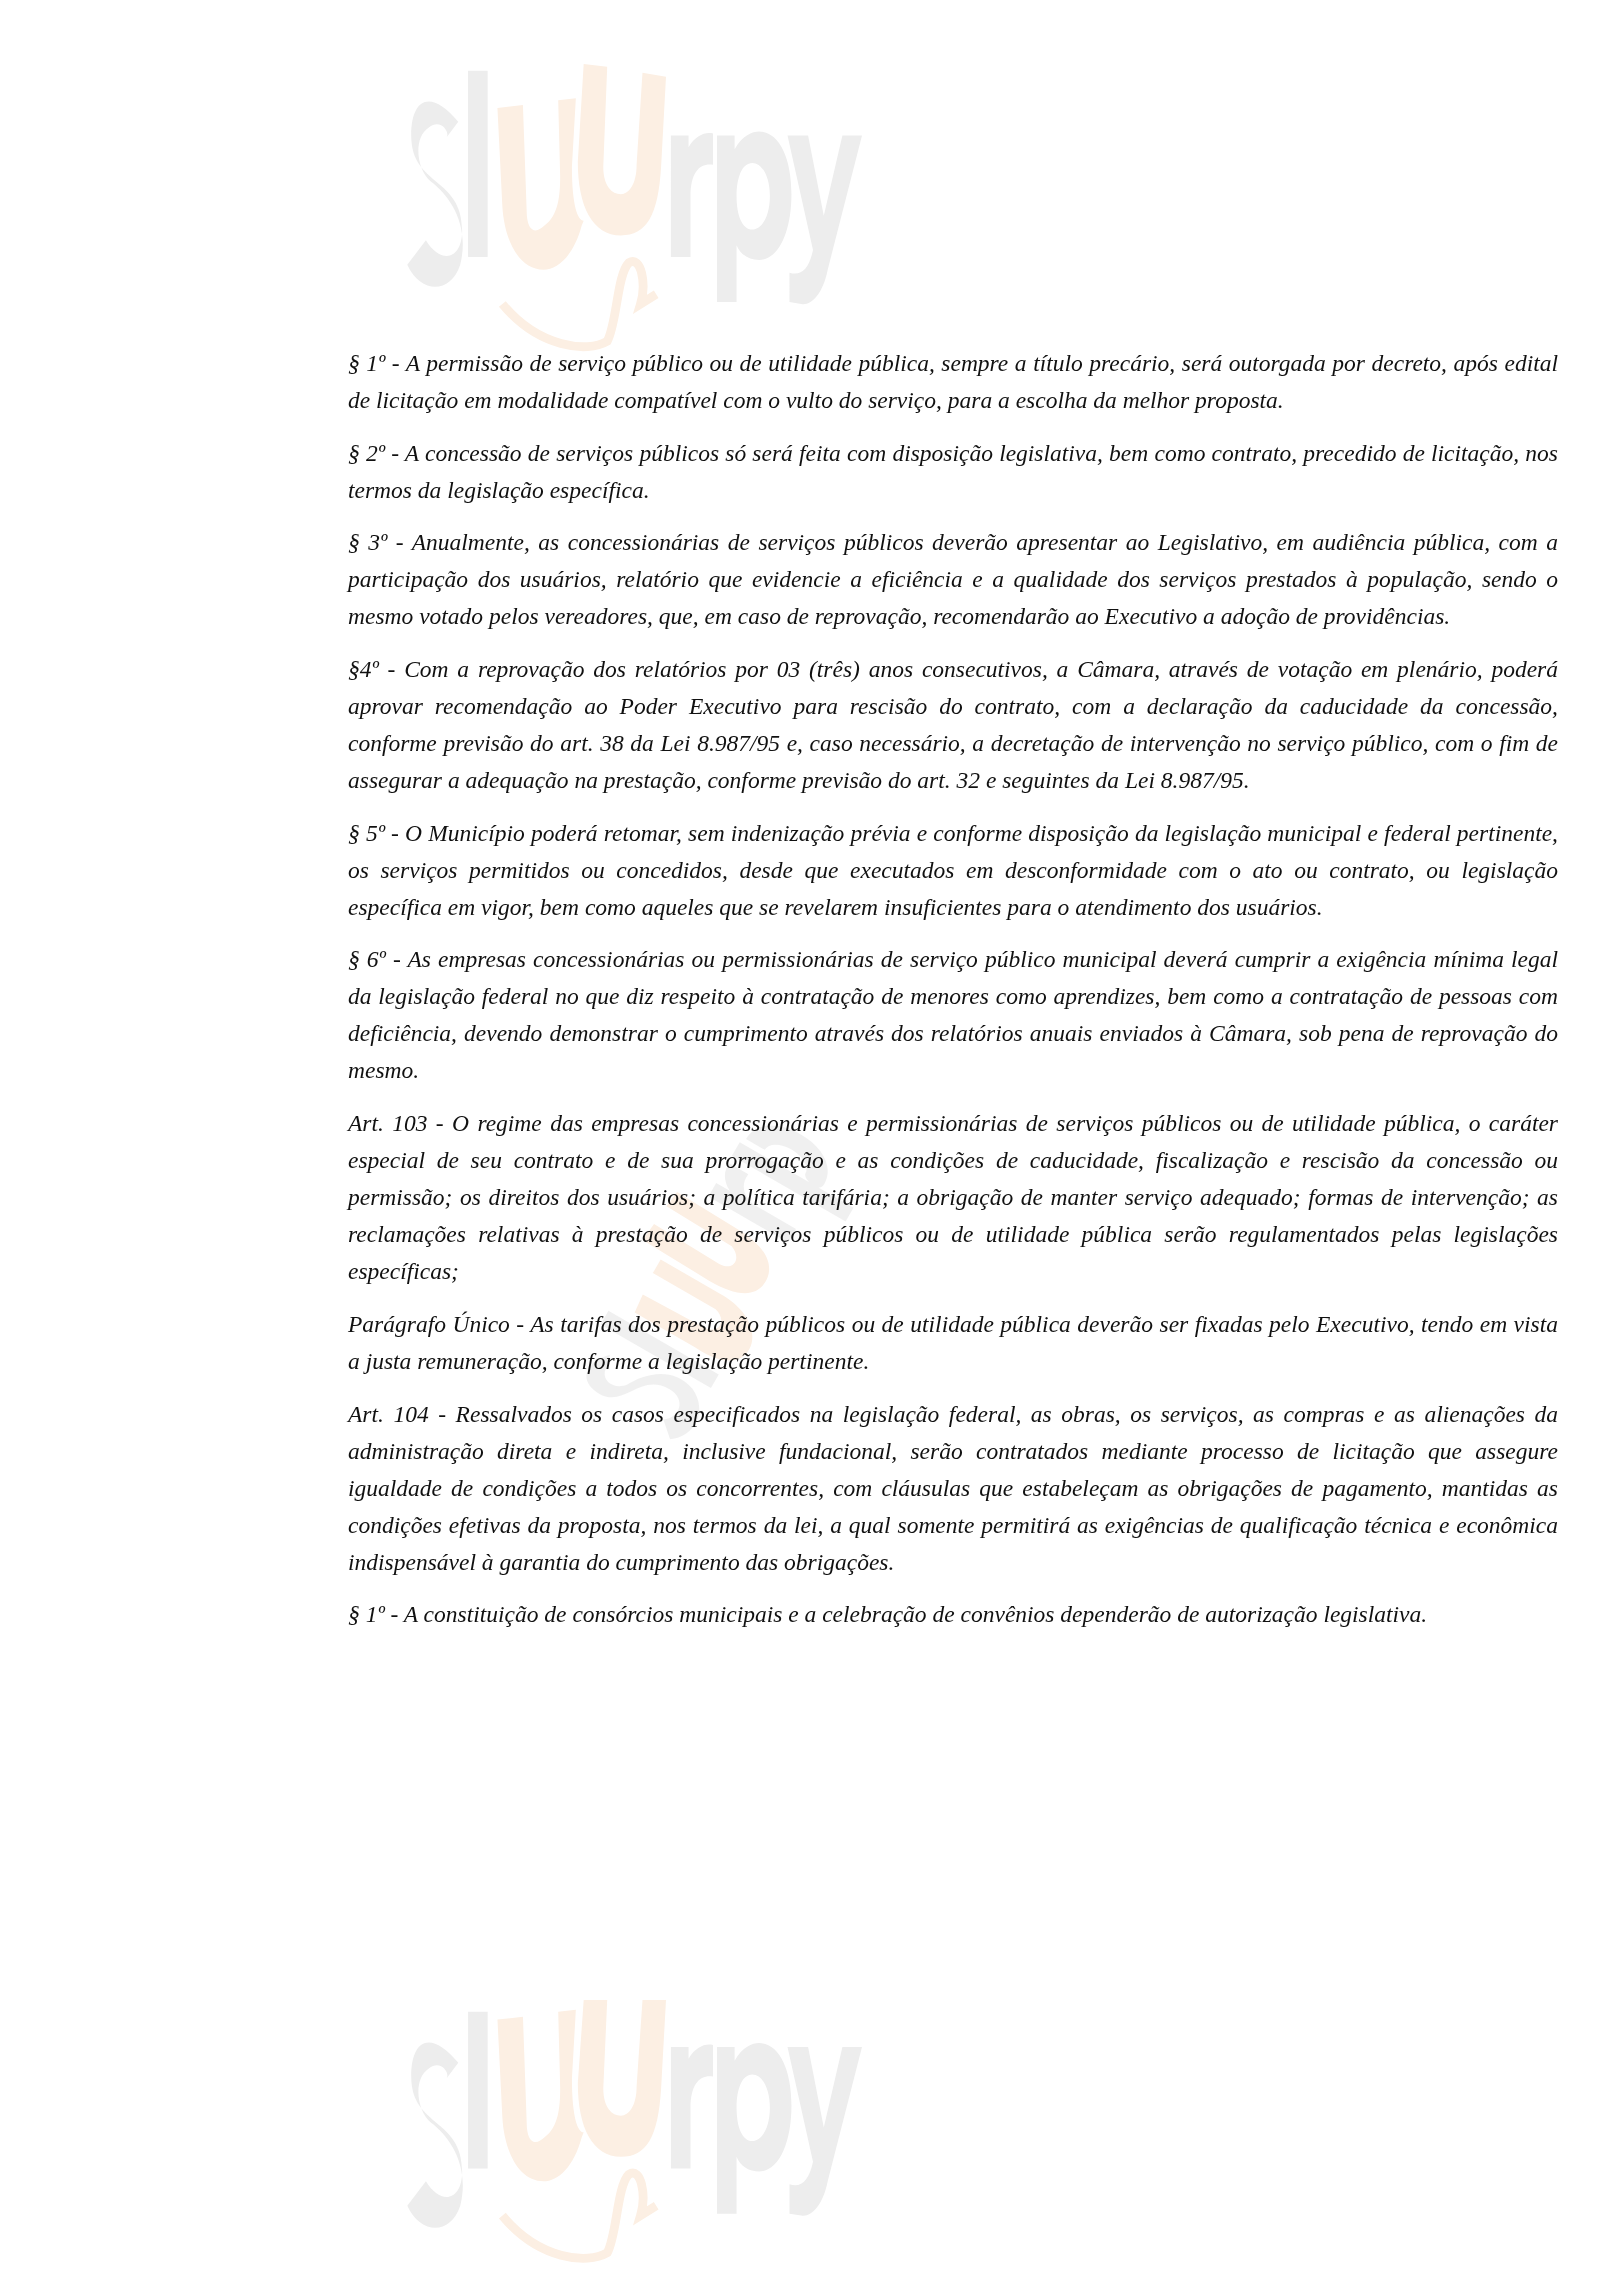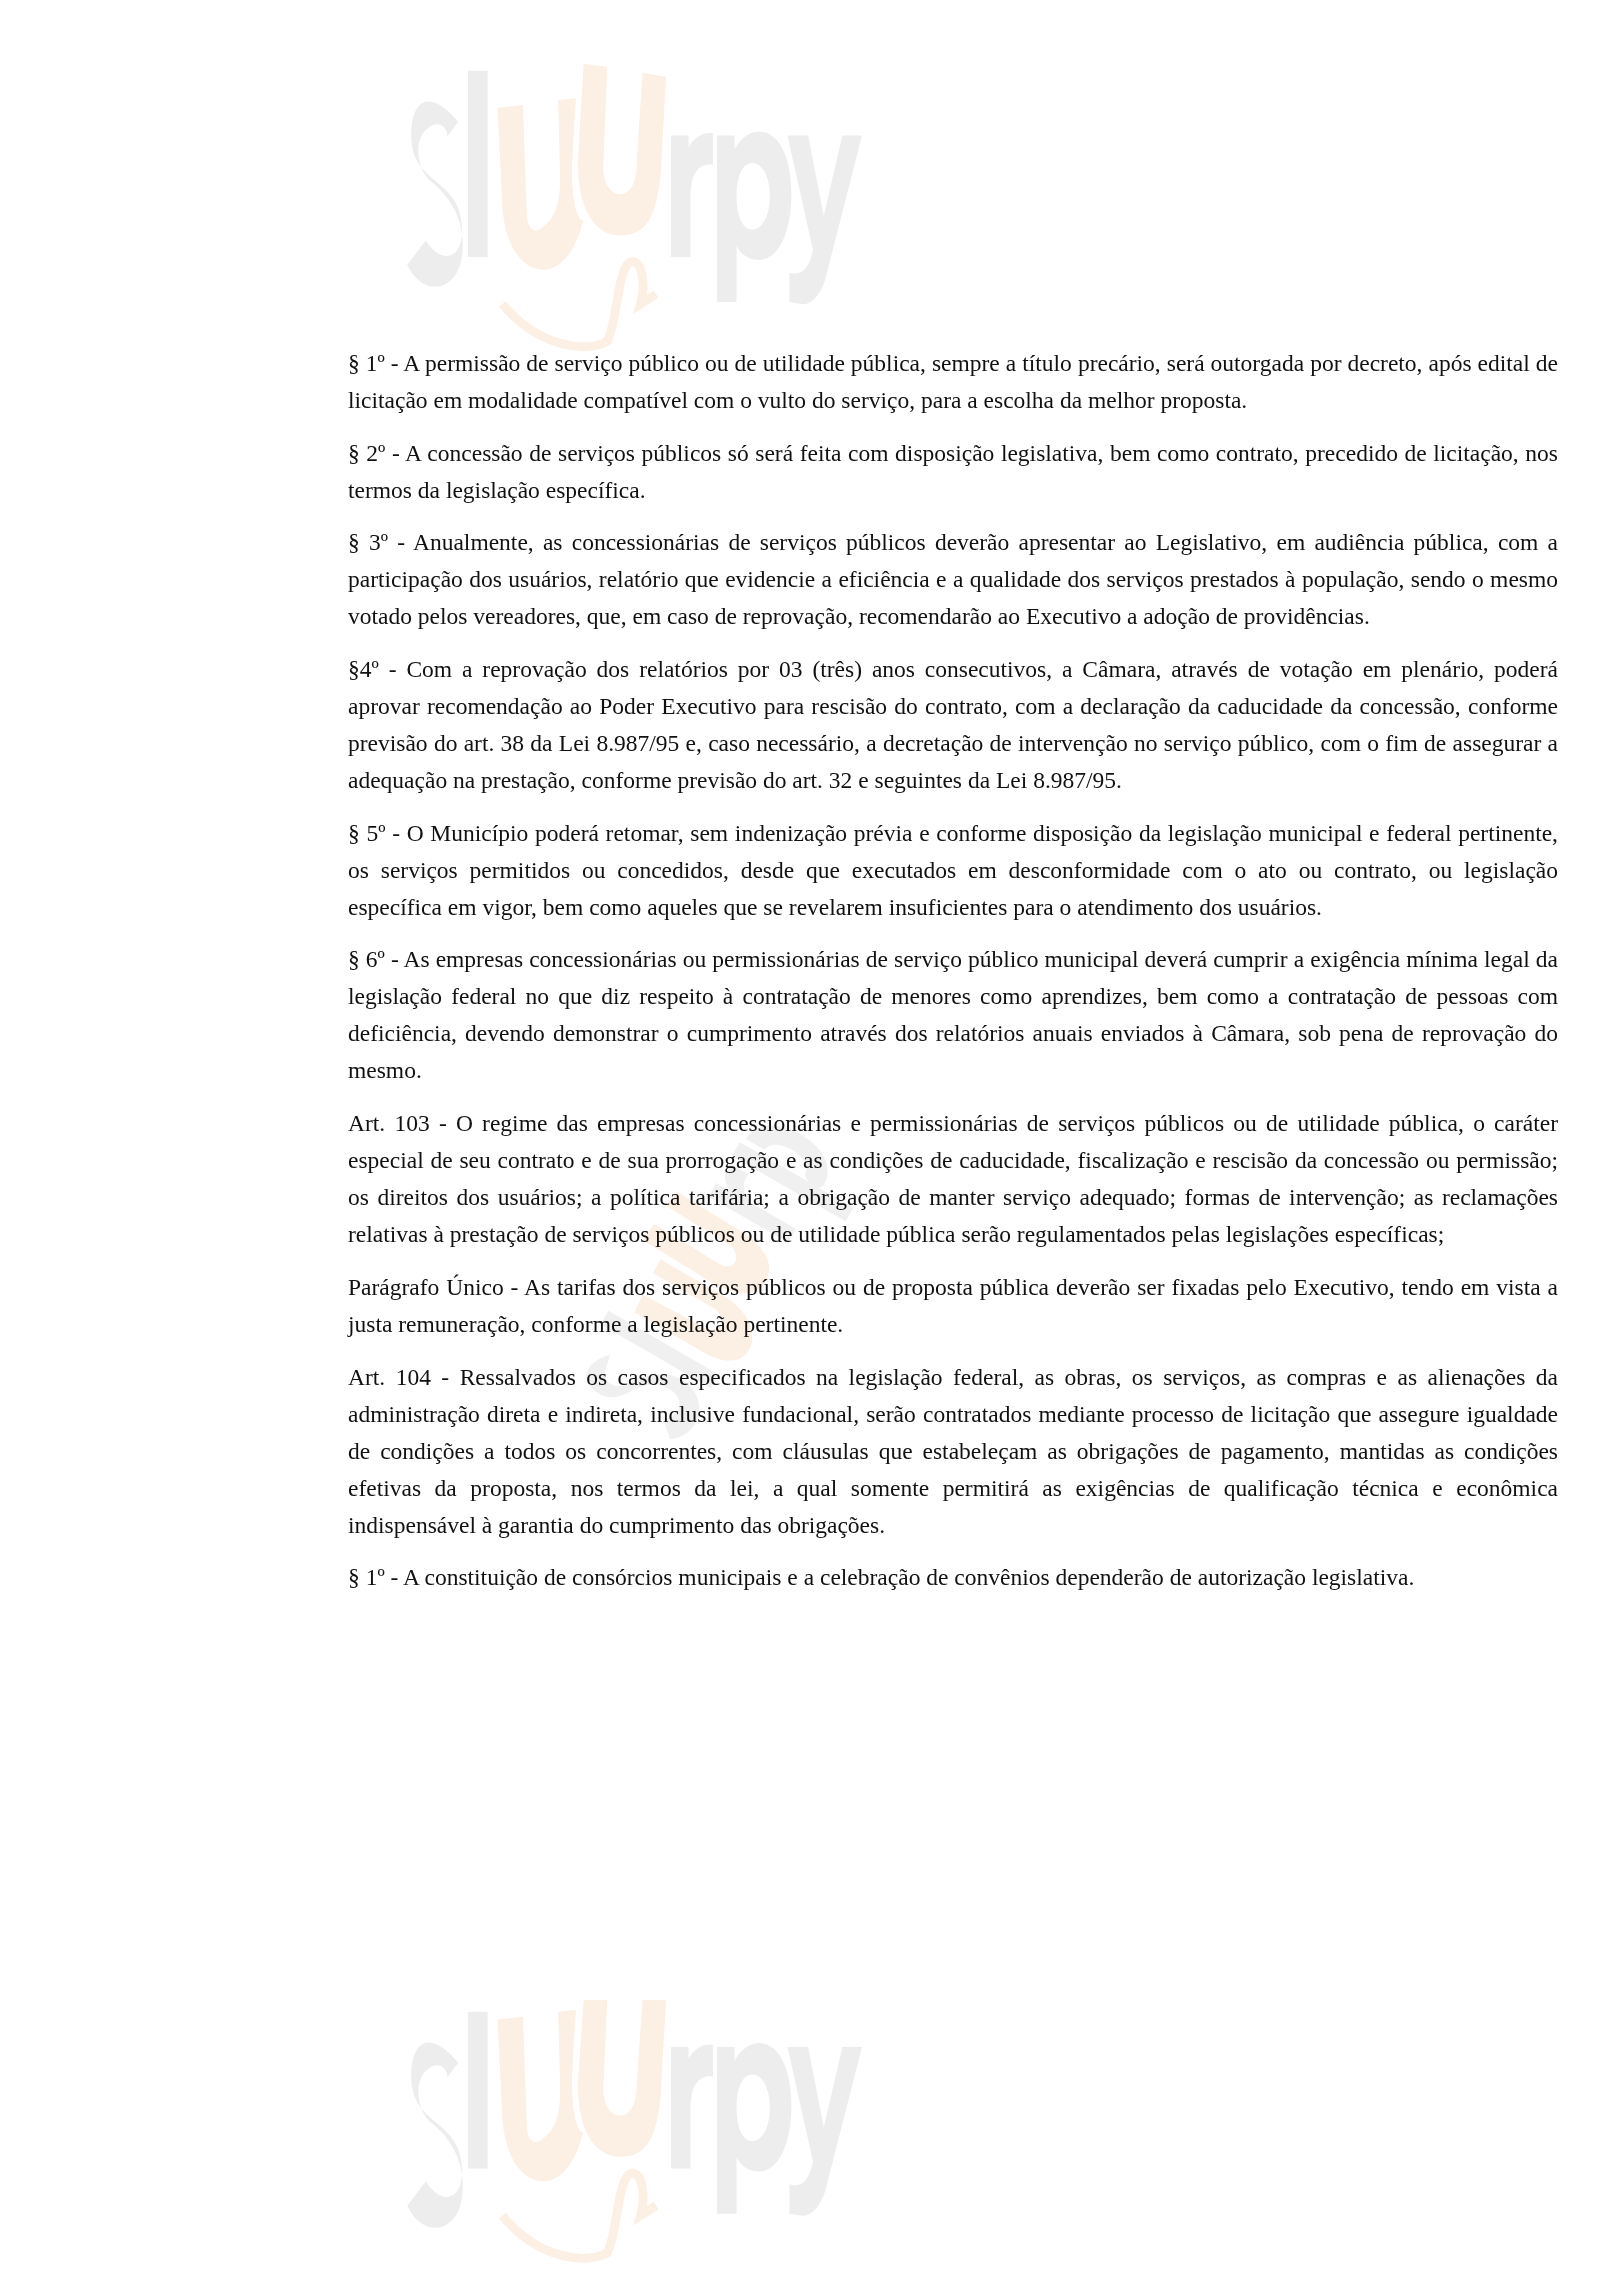--- a/index.html
+++ b/index.html
@@ -6,20 +6,21 @@
   body { width: 1621px; height: 2293px; position: relative; overflow: hidden; }
   .wm { position: absolute; pointer-events: none; }
   .wm-grey { fill: #ededed; }
   .wm-orange { fill: #fcefe3; }
   .wm-orange-stroke { stroke: #fcefe3; fill: none; }
   .content {
     position: absolute; left: 348px; top: 345px; width: 1210px;
     font-family: "Liberation Serif", "DejaVu Serif", serif;
     font-size: 23.5px; line-height: 37px; color: #111111;
     text-align: justify;
+    font-style: italic;
   }
   .content p { margin: 0 0 15.7px 0; transform-origin: left top; }
 </style>
 </head>
 <body>
 
 <svg class="wm" style="left:372px; top:59px;" width="882" height="294" viewBox="0 0 900 300">
   <g>
     <path class="wm-grey" d="M88 64 C60 30 40 40 40 78 C40 130 92 120 92 175 C92 205 70 210 55 185 L36 210 C50 240 80 240 90 210 C100 170 80 140 60 125 C45 112 42 80 58 70 C70 60 80 75 76 80 Z"></path>
     <rect class="wm-grey" x="98" y="12" width="20" height="190"></rect>
@@ -55,17 +56,17 @@
 </svg>
 
 <main class="content">
   <p>§ 1º - A permissão de serviço público ou de utilidade pública, sempre a título precário, será outorgada por decreto, após edital de licitação em modalidade compatível com o vulto do serviço, para a escolha da melhor proposta.</p>
   <p>§ 2º - A concessão de serviços públicos só será feita com disposição legislativa, bem como contrato, precedido de licitação, nos termos da legislação específica.</p>
   <p>§ 3º - Anualmente, as concessionárias de serviços públicos deverão apresentar ao Legislativo, em audiência pública, com a participação dos usuários, relatório que evidencie a eficiência e a qualidade dos serviços prestados à população, sendo o mesmo votado pelos vereadores, que, em caso de reprovação, recomendarão ao Executivo a adoção de providências.</p>
   <p>§4º - Com a reprovação dos relatórios por 03 (três) anos consecutivos, a Câmara, através de votação em plenário, poderá aprovar recomendação ao Poder Executivo para rescisão do contrato, com a declaração da caducidade da concessão, conforme previsão do art. 38 da Lei 8.987/95 e, caso necessário, a decretação de intervenção no serviço público, com o fim de assegurar a adequação na prestação, conforme previsão do art. 32 e seguintes da Lei 8.987/95.</p>
   <p>§ 5º - O Município poderá retomar, sem indenização prévia e conforme disposição da legislação municipal e federal pertinente, os serviços permitidos ou concedidos, desde que executados em desconformidade com o ato ou contrato, ou legislação específica em vigor, bem como aqueles que se revelarem insuficientes para o atendimento dos usuários.</p>
   <p>§ 6º - As empresas concessionárias ou permissionárias de serviço público municipal deverá cumprir a exigência mínima legal da legislação federal no que diz respeito à contratação de menores como aprendizes, bem como a contratação de pessoas com deficiência, devendo demonstrar o cumprimento através dos relatórios anuais enviados à Câmara, sob pena de reprovação do mesmo.</p>
   <p>Art. 103 - O regime das empresas concessionárias e permissionárias de serviços públicos ou de utilidade pública, o caráter especial de seu contrato e de sua prorrogação e as condições de caducidade, fiscalização e rescisão da concessão ou permissão; os direitos dos usuários; a política tarifária; a obrigação de manter serviço adequado; formas de intervenção; as reclamações relativas à prestação de serviços públicos ou de utilidade pública serão regulamentados pelas legislações específicas;</p>
-  <p>Parágrafo Único - As tarifas dos serviços públicos ou de proposta pública deverão ser fixadas pelo Executivo, tendo em vista a justa remuneração, conforme a legislação pertinente.</p>
+  <p>Parágrafo Único - As tarifas dos prestação públicos ou de utilidade pública deverão ser fixadas pelo Executivo, tendo em vista a justa remuneração, conforme a legislação pertinente.</p>
   <p>Art. 104 - Ressalvados os casos especificados na legislação federal, as obras, os serviços, as compras e as alienações da administração direta e indireta, inclusive fundacional, serão contratados mediante processo de licitação que assegure igualdade de condições a todos os concorrentes, com cláusulas que estabeleçam as obrigações de pagamento, mantidas as condições efetivas da proposta, nos termos da lei, a qual somente permitirá as exigências de qualificação técnica e econômica indispensável à garantia do cumprimento das obrigações.</p>
   <p>§ 1º - A constituição de consórcios municipais e a celebração de convênios dependerão de autorização legislativa.</p>
 </main>
 
 
 </body></html>

